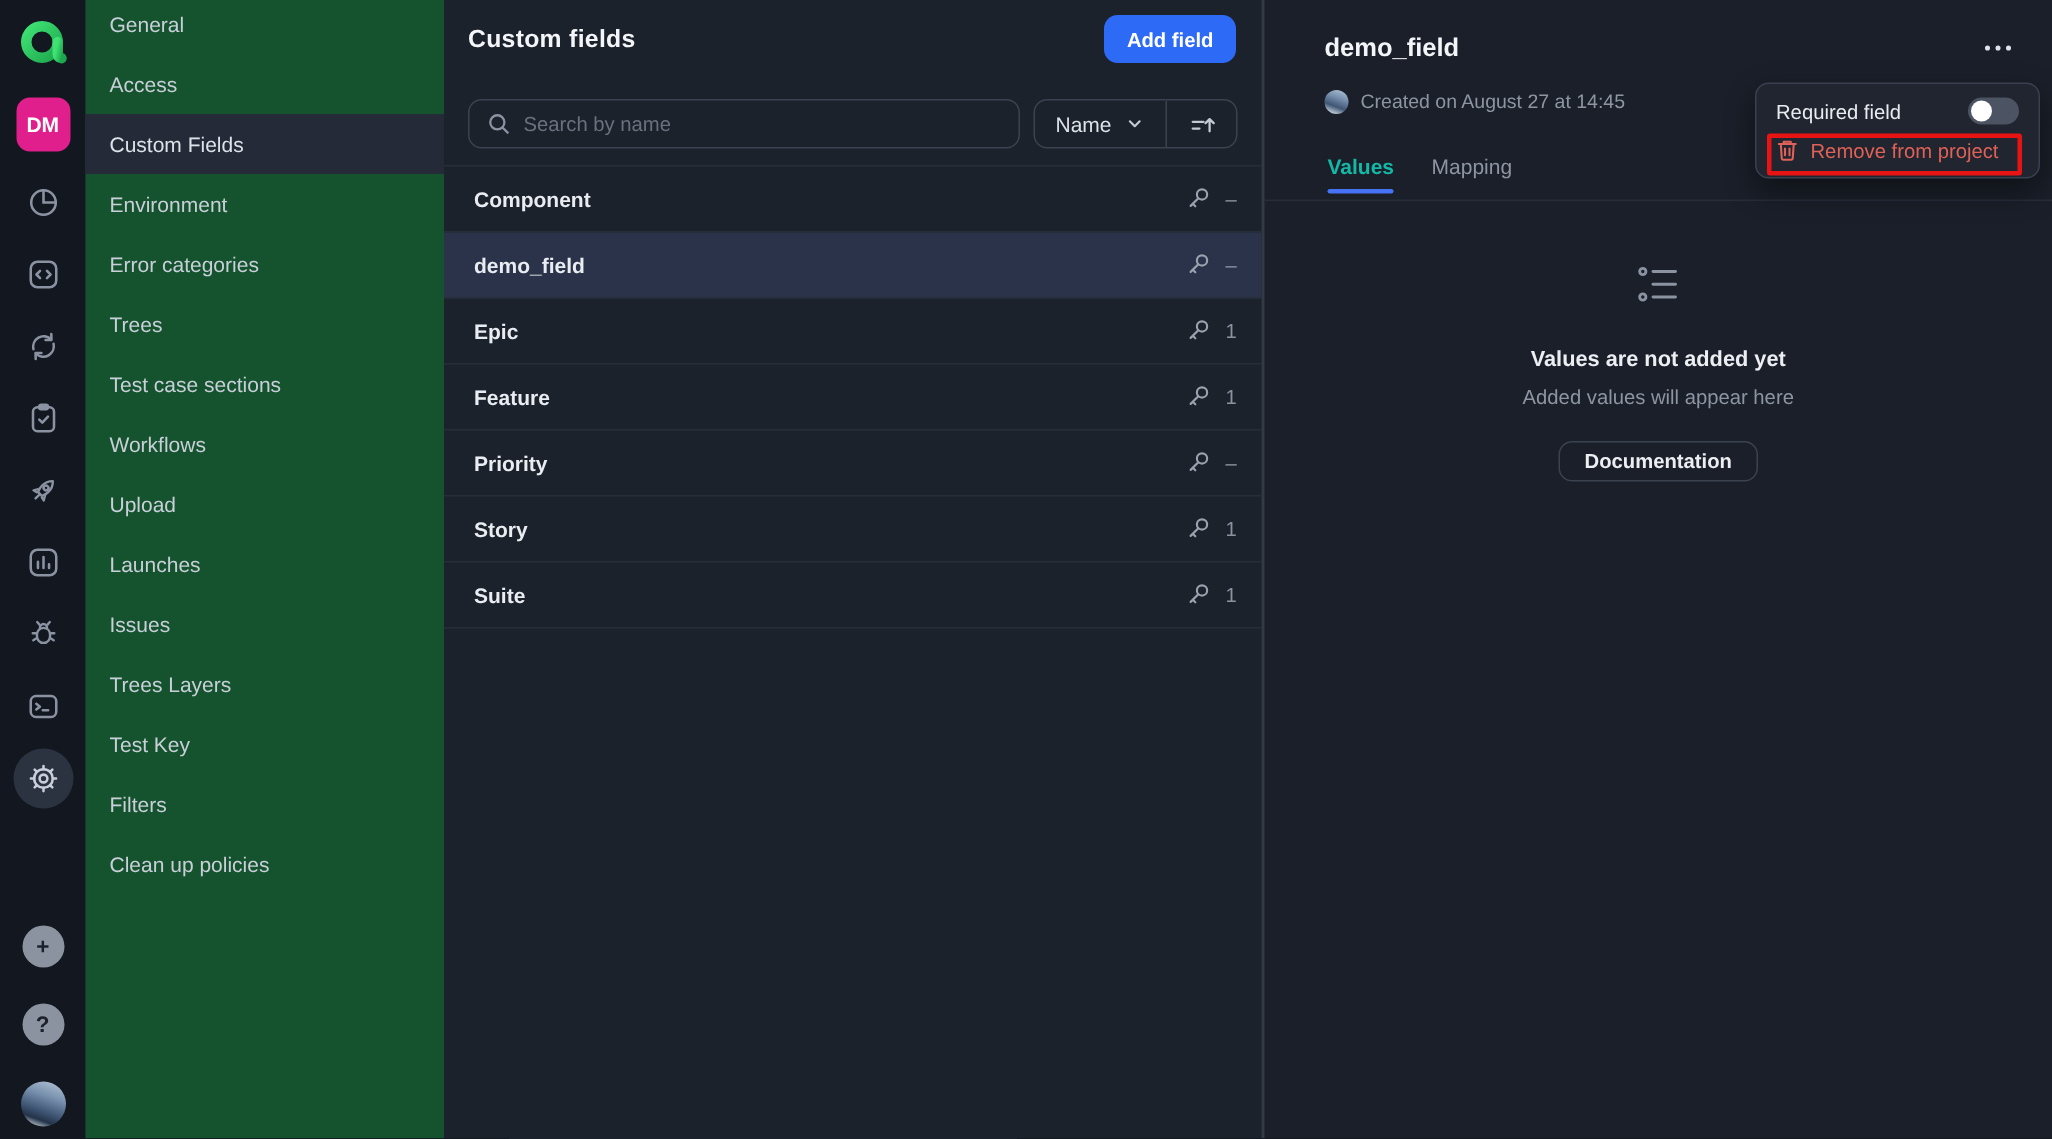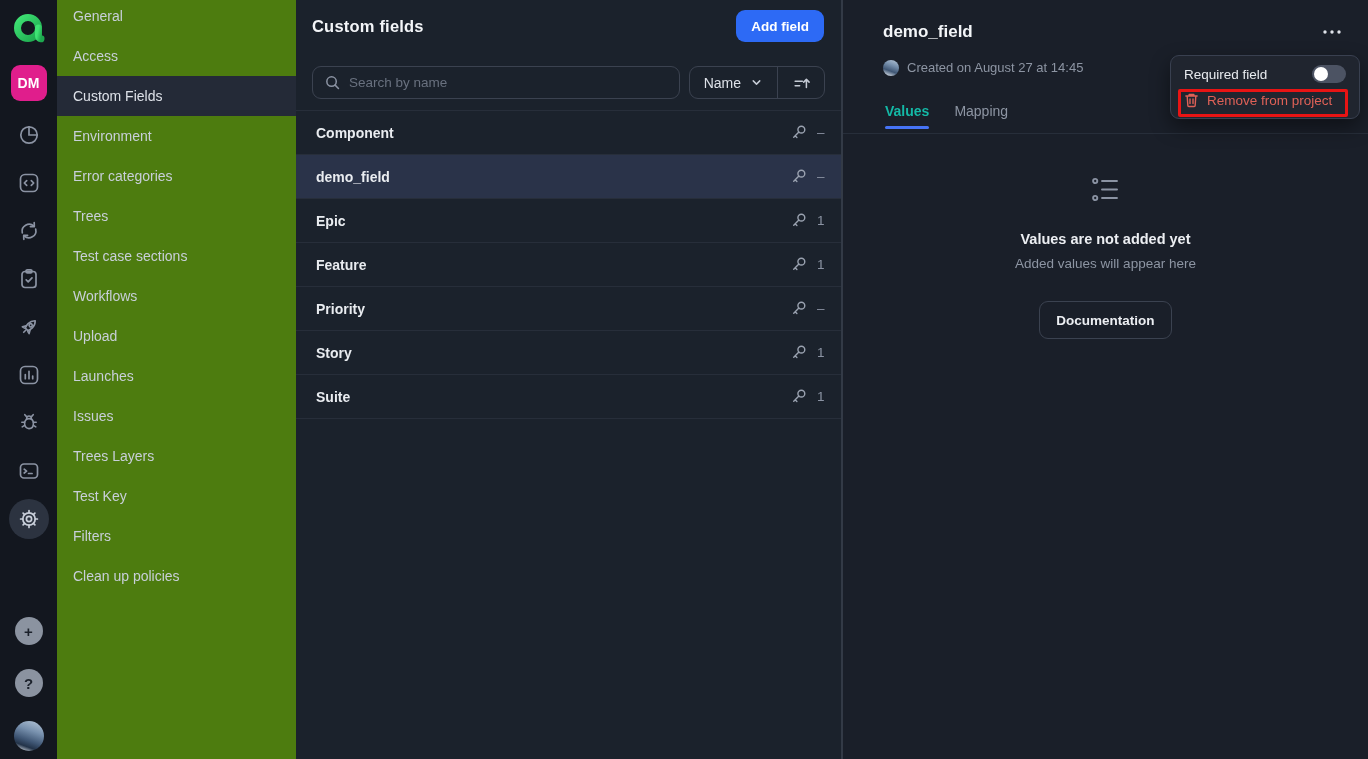--- a/index.html
+++ b/index.html
@@ -21,21 +21,21 @@
   .rail-btn { width:40px; height:40px; margin-top:8px; border-radius:50%;
           display:flex; align-items:center; justify-content:center; color:#8b93a3; cursor:pointer; }
   .rail-btn.active { background:#2c3340; color:#c9cfda; }
   .rail-bottom { margin-top:auto; margin-bottom:8px; display:flex; flex-direction:column; align-items:center; gap:24px; }
   .round-btn { width:28px; height:28px; border-radius:50%; background:#8b93a0; color:#1b212b;
           font-weight:bold; font-size:15px; display:flex; align-items:center; justify-content:center; cursor:pointer; }
   .user-avatar { width:30px; height:30px; border-radius:50%; cursor:pointer;
           background:linear-gradient(200deg,#b9c9da 0%,#7790ad 35%,#3f5674 62%,#233349 78%,#e8eef4 96%); }
 
   
-  .sidebar { position:absolute; left:57px; top:0; width:239px; height:759px; background:#4d7c0f; padding-top:0; }
+  .sidebar { position:absolute; left:57px; top:0; width:239px; height:759px; background:#14532d; padding-top:0; }
   .nav-list { margin-top:-4px; }
   .nav-item { height:40px; display:flex; align-items:center; padding-left:16px;
           font-size:14px; color:#c8cfd9; cursor:pointer; }
   .nav-item.selected { background:#242a37; color:#dde1e8; }
 
   
   .fields-panel { position:absolute; left:296px; top:0; width:545px; height:759px; background:#1b222c; }
   .fields-header { position:relative; height:56px; }
   .fields-title { position:absolute; left:16px; top:17px; font-size:16.5px; font-weight:bold; color:#f3f5f8; letter-spacing:.2px; }
   .add-btn { position:absolute; right:17px; top:10px; height:32px; padding:0 15px; border:none; border-radius:9px;
@@ -72,21 +72,21 @@
           display:flex; gap:25px; border-bottom:1px solid #272e3a; }
   .tab { position:relative; font-size:14px; padding-top:7px; color:#8d95a3; cursor:pointer; }
   .tab.active { color:#14b8a6; font-weight:600;text-align:center; }
   .tab.active::after { content:""; position:absolute; left:0; right:0; bottom:4px; height:3px;
           border-radius:2px; background:#4673f5; }
 
   .empty-state { position:absolute; left:0; right:0; top:176px; text-align:center; }
   .empty-icon { display:inline-block; }
   .empty-title { margin-top:24px; font-size:14.5px; font-weight:bold; color:#eceef2; }
   .empty-sub { margin-top:9px; font-size:13.5px; color:#8d95a3; }
-  .doc-btn { margin-top:30px; height:38px; padding:4px 16px; background:transparent; border:1px solid #3b4250;
+  .doc-btn { margin-top:22px; height:27px; padding:4px 16px; background:transparent; border:1px solid #3b4250;
           border-radius:9px; color:#eceef2; font-family:inherit; font-size:13.5px; font-weight:600; cursor:pointer; }
 
   
   .ctx-menu { position:absolute; right:8px; top:55px; width:190px; background:#20252f;
           border:1px solid #394050; border-radius:9px; padding:5px 0;
           box-shadow:0 8px 20px rgba(0,0,0,.45); z-index:5; }
   .menu-row { height:26px; display:flex; align-items:center; padding:0 13px; font-size:13.5px; cursor:pointer; }
   .menu-row.required { color:#e8ebef; justify-content:space-between; }
   .menu-row.danger { color:#df6157; gap:8px; }
   .toggle { width:34px; height:18px; border-radius:10px; background:#4c5363; position:relative; cursor:pointer; }

